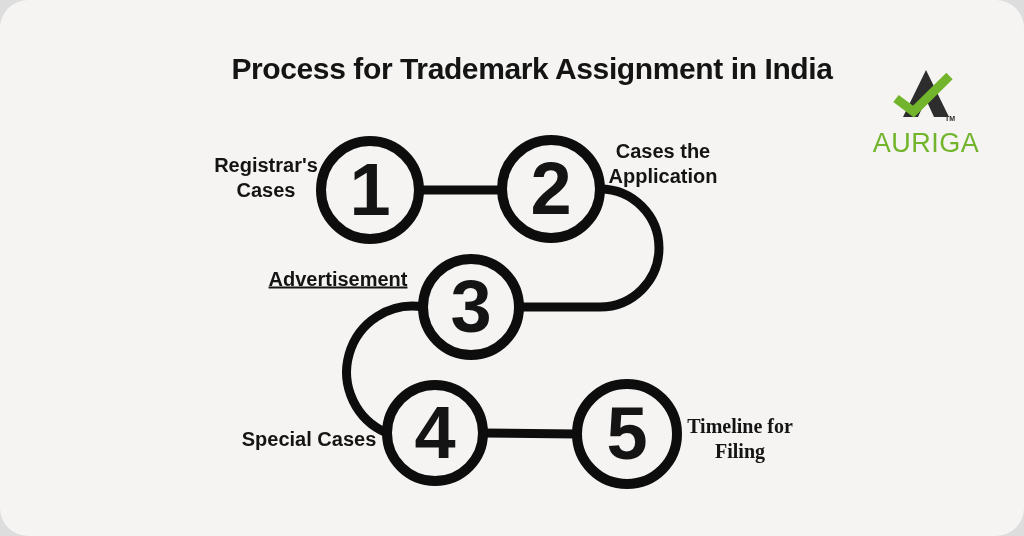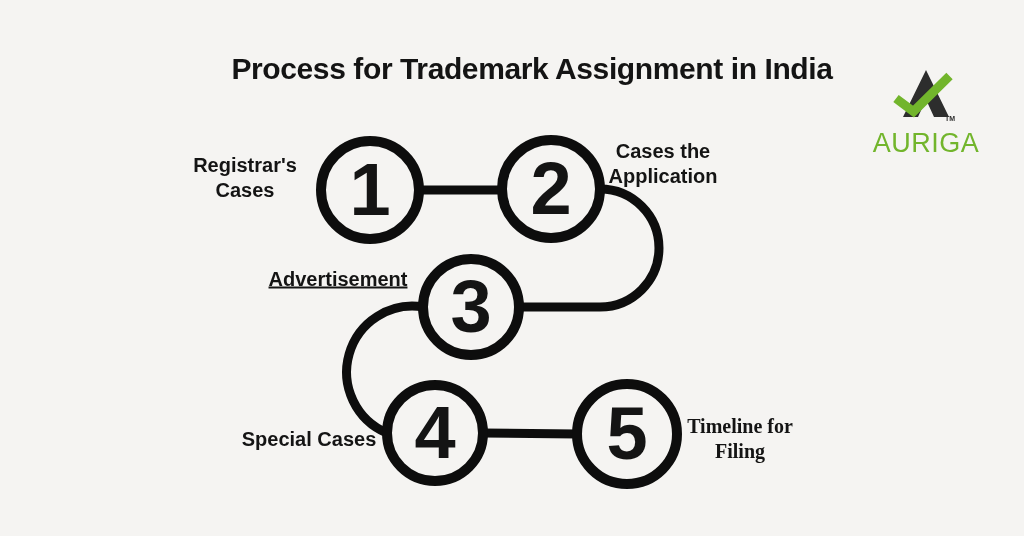--- a/index.html
+++ b/index.html
@@ -3,20 +3,21 @@
 <meta charset="utf-8">
 <style>
   html,body{margin:0;padding:0;}
   body{background:#dddddd;font-family:"Liberation Sans",sans-serif;}
   .canvas{
     position:relative;
     width:1024px;height:536px;
     background:var(--background,#f5f4f2);
     overflow:hidden;
     font-family:"Liberation Sans",sans-serif;
+    border-radius:28px;
   }
   .page-title{
     position:absolute;left:212px;top:52px;width:640px;
     text-align:center;
     font-size:30px;font-weight:700;letter-spacing:-0.4px;
     color:var(--text,#141414);
   }
   .flow{position:absolute;left:0;top:0;}
   .conn{fill:none;stroke:var(--stroke,#0d0d0d);stroke-width:9px;}
   .node{fill:var(--background,#f5f4f2);stroke:var(--stroke,#0d0d0d);stroke-width:10px;}
@@ -60,21 +61,21 @@
     <circle class="node" cx="435" cy="433" r="48"></circle>
     <circle class="node" cx="627" cy="434" r="50"></circle>
   </svg>
 
   <div class="step-number" style="left:370px;top:191px;">1</div>
   <div class="step-number" style="left:551px;top:190px;">2</div>
   <div class="step-number" style="left:471px;top:308px;">3</div>
   <div class="step-number" style="left:435px;top:434px;">4</div>
   <div class="step-number" style="left:627px;top:435px;">5</div>
 
-  <div class="step-label" style="left:245px;top:178px;">
+  <div class="step-label" style="left:266px;top:178px;">
     <span>Registrar's</span>
     <span>Cases</span>
   </div>
   <div class="step-label" style="left:663px;top:164px;">
     <span>Cases the</span>
     <span>Application</span>
   </div>
   <div class="step-label" style="left:338px;top:279px;text-decoration:underline;">
     <span>Advertisement</span>
   </div>

